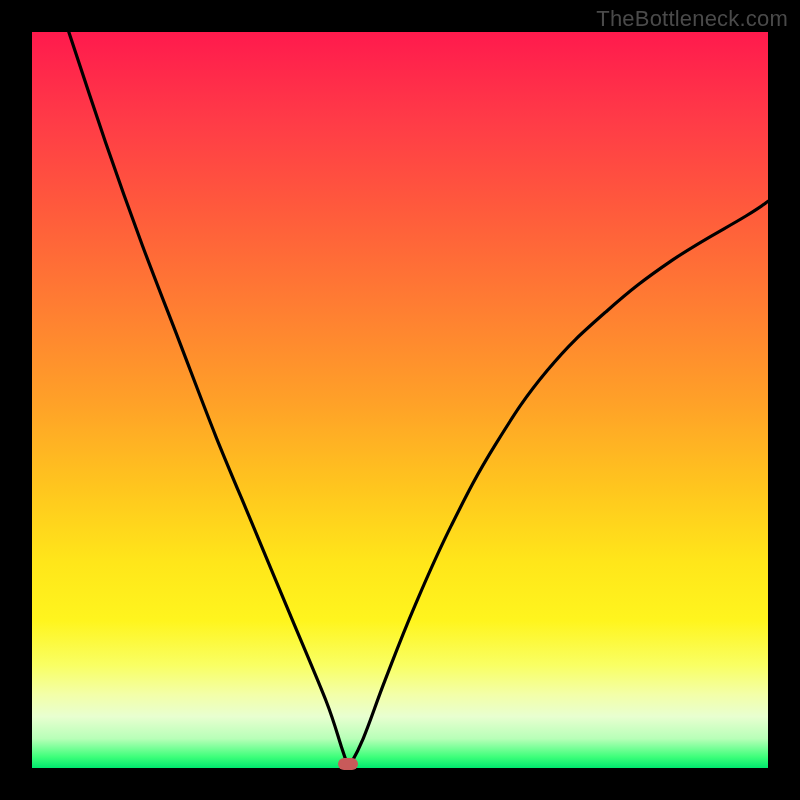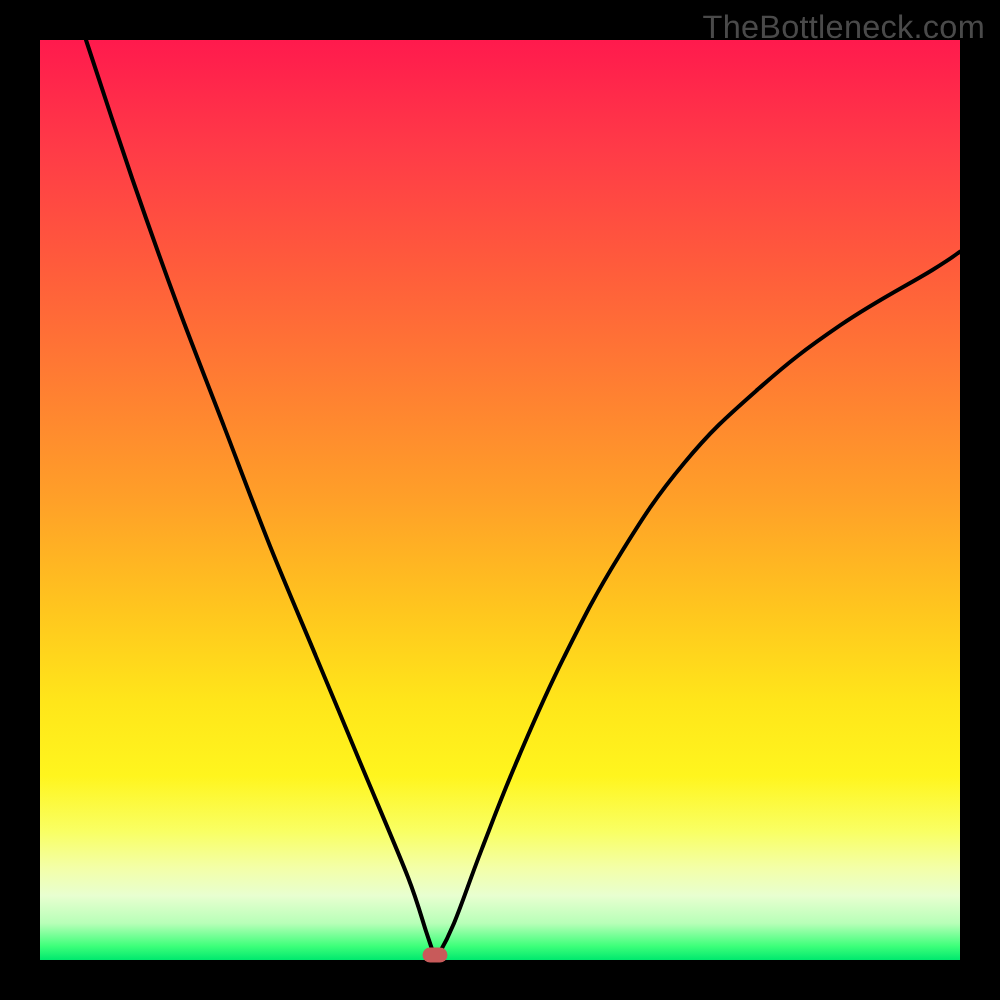--- a/index.html
+++ b/index.html
@@ -40,21 +40,21 @@
       #b8ffb8 96%,
       #3dff7a 98.5%,
       #00e86e 100%
     );
   }
   .watermark {
     position: absolute;
     top: 6px;
     right: 12px;
     font-family: Arial, Helvetica, sans-serif;
-    font-size: 26px;
+    font-size: 22px;
     color: #4a4a4a;
     letter-spacing: 0.2px;
   }
   svg.curve {
     position: absolute;
     left: 0;
     top: 0;
     width: 736px;
     height: 736px;
     overflow: visible;

